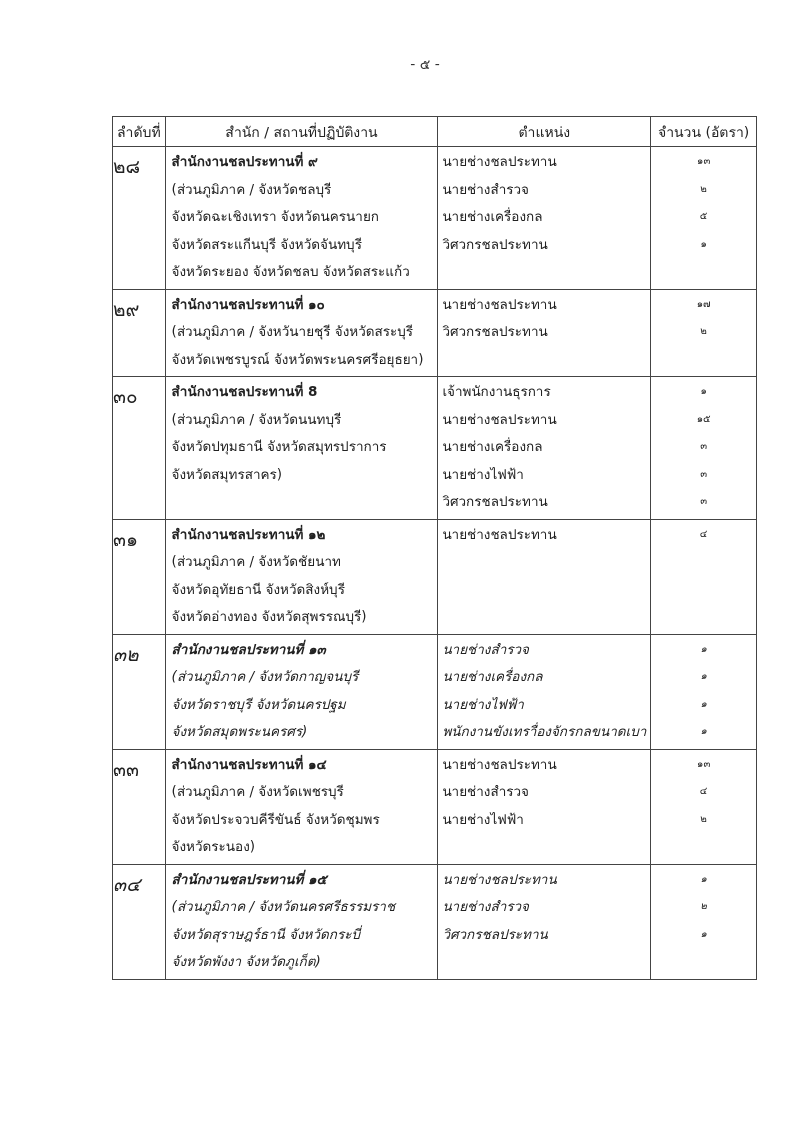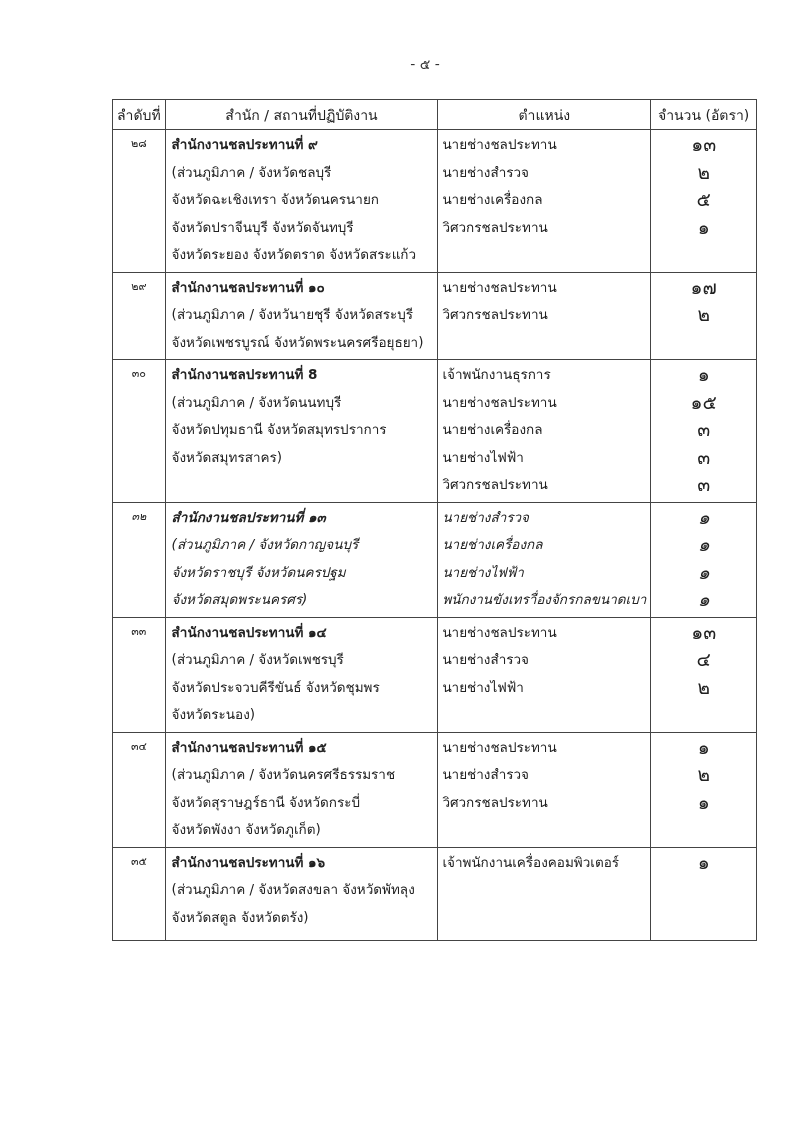--- a/index.html
+++ b/index.html
@@ -6,43 +6,43 @@
   body {
     width: 800px; height: 1132px; position: relative; overflow: hidden;
     font-family: "DejaVu Sans", "Liberation Sans", sans-serif;
     color: #222;
   }
   .page-number {
     position: absolute; left: 0; width: 850px; top: 53px;
     text-align: center; font-size: 14px; color: #333;
   }
   table.doc-table {
-    position: absolute; left: 112px; top: 99px;
+    position: absolute; left: 112px; top: 116px;
     width: 645px; border-collapse: collapse;
     font-size: 13.5px;
   }
   table.doc-table th, table.doc-table td {
     border: 1.3px solid #444;
     padding: 0;
   }
   table.doc-table th {
     height: 29px; font-weight: normal; font-size: 14px; text-align: center; color: #222;
   }
   col.c1 { width: 53px; }
   col.c2 { width: 273px; }
   col.c3 { width: 212px; }
   col.c4 { width: 107px; }
   td { vertical-align: top; }
-  .seq { text-align: center; padding-top: 4px !important; font-size: 11px; }
+  .seq { text-align: left; padding-top: 4px !important; font-size: 19px; }
   .lines { padding: 4px 4px 0 6px !important; }
   .line { height: 27.5px; line-height: 20px; white-space: nowrap; }
   .line.title { font-weight: bold; }
   .pos-cell { padding: 4px 4px 0 4px !important; }
   .qty-cell { text-align: center; padding-top: 4px !important; }
-  .qty-cell .line { font-size: 19px; }
+  .qty-cell .line { font-size: 10px; }
 </style>
 </head>
 <body>
 
 <div class="page-number">- ๕ -</div>
 
 <table class="doc-table">
   <colgroup>
       <col class="c1">
       <col class="c2">
@@ -57,22 +57,22 @@
       <th>จำนวน (อัตรา)</th>
     </tr>
   </thead>
   <tbody id="table-body">
       <tr style="height: 142px;">
         <td class="seq">๒๘</td>
         <td class="lines">
           <div class="line title">สำนักงานชลประทานที่ ๙</div>
           <div class="line">(ส่วนภูมิภาค / จังหวัดชลบุรี</div>
           <div class="line">จังหวัดฉะเชิงเทรา  จังหวัดนครนายก</div>
-          <div class="line">จังหวัดปราจีนบุรี  จังหวัดจันทบุรี</div>
-          <div class="line">จังหวัดระยอง จังหวัดตราด จังหวัดสระแก้ว</div>
+          <div class="line">จังหวัดสระแกีนบุรี  จังหวัดจันทบุรี</div>
+          <div class="line">จังหวัดระยอง จังหวัดชลบ จังหวัดสระแก้ว</div>
         </td>
         <td class="pos-cell">
           <div class="line">นายช่างชลประทาน</div>
           <div class="line">นายช่างสำรวจ</div>
           <div class="line">นายช่างเครื่องกล</div>
           <div class="line">วิศวกรชลประทาน</div>
         </td>
         <td class="qty-cell">
           <div class="line">๑๓</div>
           <div class="line">๒</div>
@@ -112,20 +112,35 @@
           <div class="line">วิศวกรชลประทาน</div>
         </td>
         <td class="qty-cell">
           <div class="line">๑</div>
           <div class="line">๑๕</div>
           <div class="line">๓</div>
           <div class="line">๓</div>
           <div class="line">๓</div>
         </td>
       </tr>
+      <tr style="height: 112px;">
+        <td class="seq">๓๑</td>
+        <td class="lines">
+          <div class="line title">สำนักงานชลประทานที่ ๑๒</div>
+          <div class="line">(ส่วนภูมิภาค / จังหวัดชัยนาท</div>
+          <div class="line">จังหวัดอุทัยธานี จังหวัดสิงห์บุรี</div>
+          <div class="line">จังหวัดอ่างทอง จังหวัดสุพรรณบุรี)</div>
+        </td>
+        <td class="pos-cell">
+          <div class="line">นายช่างชลประทาน</div>
+        </td>
+        <td class="qty-cell">
+          <div class="line">๔</div>
+        </td>
+      </tr>
       <tr style="height: 114px; font-style: italic;">
         <td class="seq">๓๒</td>
         <td class="lines">
           <div class="line title">สำนักงานชลประทานที่ ๑๓</div>
           <div class="line">(ส่วนภูมิภาค / จังหวัดกาญจนบุรี</div>
           <div class="line">จังหวัดราชบุรี จังหวัดนครปฐม</div>
           <div class="line">จังหวัดสมุดพระนครศร)</div>
         </td>
         <td class="pos-cell">
           <div class="line">นายช่างสำรวจ</div>
@@ -152,47 +167,33 @@
           <div class="line">นายช่างชลประทาน</div>
           <div class="line">นายช่างสำรวจ</div>
           <div class="line">นายช่างไฟฟ้า</div>
         </td>
         <td class="qty-cell">
           <div class="line">๑๓</div>
           <div class="line">๔</div>
           <div class="line">๒</div>
         </td>
       </tr>
-      <tr style="height: 106px;">
+      <tr style="height: 106px; font-style: italic;">
         <td class="seq">๓๔</td>
         <td class="lines">
           <div class="line title">สำนักงานชลประทานที่ ๑๕</div>
           <div class="line">(ส่วนภูมิภาค / จังหวัดนครศรีธรรมราช</div>
           <div class="line">จังหวัดสุราษฎร์ธานี  จังหวัดกระบี่</div>
           <div class="line">จังหวัดพังงา  จังหวัดภูเก็ต)</div>
         </td>
         <td class="pos-cell">
           <div class="line">นายช่างชลประทาน</div>
           <div class="line">นายช่างสำรวจ</div>
           <div class="line">วิศวกรชลประทาน</div>
         </td>
         <td class="qty-cell">
           <div class="line">๑</div>
           <div class="line">๒</div>
           <div class="line">๑</div>
         </td>
       </tr>
-      <tr style="height: 93px;">
-        <td class="seq">๓๕</td>
-        <td class="lines">
-          <div class="line title">สำนักงานชลประทานที่ ๑๖</div>
-          <div class="line">(ส่วนภูมิภาค / จังหวัดสงขลา  จังหวัดพัทลุง</div>
-          <div class="line">จังหวัดสตูล  จังหวัดตรัง)</div>
-        </td>
-        <td class="pos-cell">
-          <div class="line">เจ้าพนักงานเครื่องคอมพิวเตอร์</div>
-        </td>
-        <td class="qty-cell">
-          <div class="line">๑</div>
-        </td>
-      </tr>
     </tbody>
 </table>
 
 </body></html>

